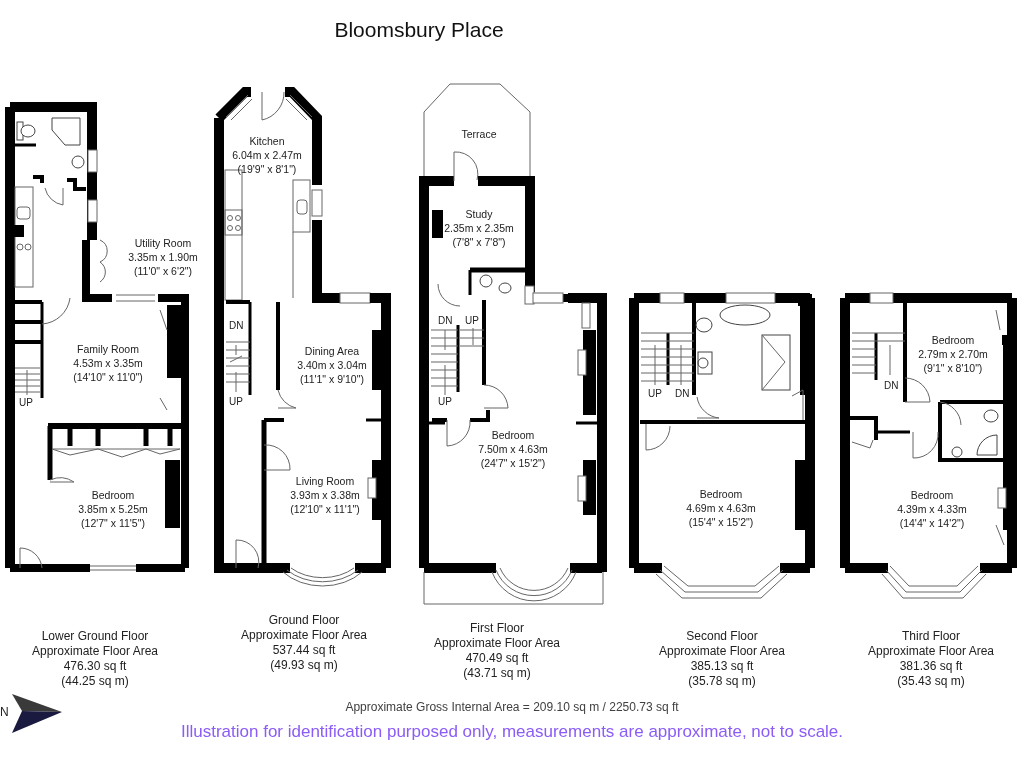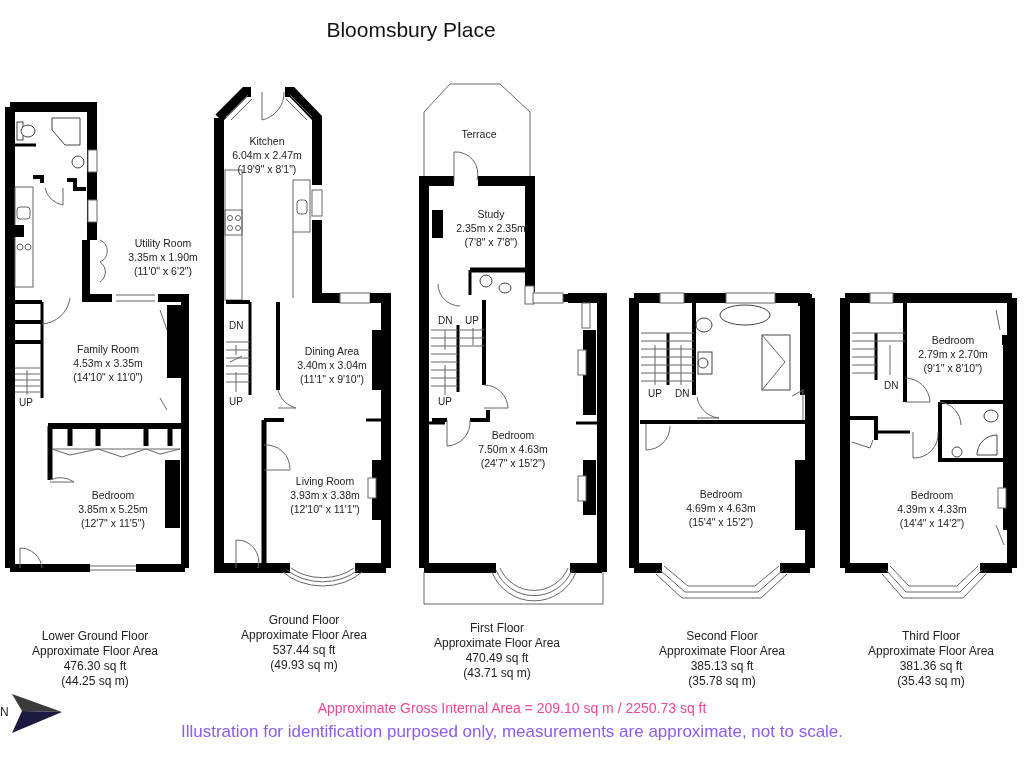--- a/index.html
+++ b/index.html
@@ -1,27 +1,27 @@
 <!DOCTYPE html>
 <html><head>
 <meta charset="utf-8">
 <style>
   html, body { margin: 0; padding: 0; background: #ffffff; }
   body { width: 1024px; height: 768px; position: relative; overflow: hidden;
          font-family: "Liberation Sans", sans-serif; color: #1a1a1a; }
-  .title { position: absolute; left: 7px; width: 808px; top: 18px; text-align: center;
+  .title { position: absolute; left: 15px; width: 808px; top: 18px; text-align: center;
            font-size: 21px; color: #111; }
   svg.plan { position: absolute; left: 0; top: 0; }
   .room-label { position: absolute; text-align: center; font-size: 10.5px; line-height: 14px;
                 color: #222; white-space: nowrap; transform: translateX(-50%); }
   .stair-label { position: absolute; font-size: 10px; color: #222; }
   .floor-caption { position: absolute; text-align: center; font-size: 12px; line-height: 15px;
                    color: #222; width: 200px; transform: translateX(-50%); }
   .footer1 { position: absolute; left: 0; width: 1024px; top: 700px; text-align: center;
-             font-size: 14px; color: #ec4899; }
+             font-size: 12px; color: #404040; }
   .footer2 { position: absolute; left: 0; width: 1024px; top: 722px; text-align: center;
              font-size: 17px; color: #8b5cf6; }
   .compass-n { position: absolute; left: 0; top: 705px; font-size: 12px; color: #222; }
 </style>
 </head>
 <body>
 
 <div class="title">Bloomsbury Place</div>
 
 <svg class="plan" width="1024" height="768" viewBox="0 0 1024 768">
@@ -297,21 +297,21 @@
   <div>Living Room</div>
   <div>3.93m x 3.38m</div>
   <div>(12'10" x 11'1")</div>
 </div>
 <div class="stair-label" style="left:229px; top:320px;">DN</div>
 <div class="stair-label" style="left:229px; top:396px;">UP</div>
 
 <div class="room-label" style="left:479px; top:127px;">
   <div>Terrace</div>
 </div>
-<div class="room-label" style="left:479px; top:207px;padding-left:24px;">
+<div class="room-label" style="left:479px; top:207px;">
   <div>Study</div>
   <div>2.35m x 2.35m</div>
   <div>(7'8" x 7'8")</div>
 </div>
 <div class="room-label" style="left:513px; top:428px;">
   <div>Bedroom</div>
   <div>7.50m x 4.63m</div>
   <div>(24'7" x 15'2")</div>
 </div>
 <div class="stair-label" style="left:438px; top:315px;">DN</div>

